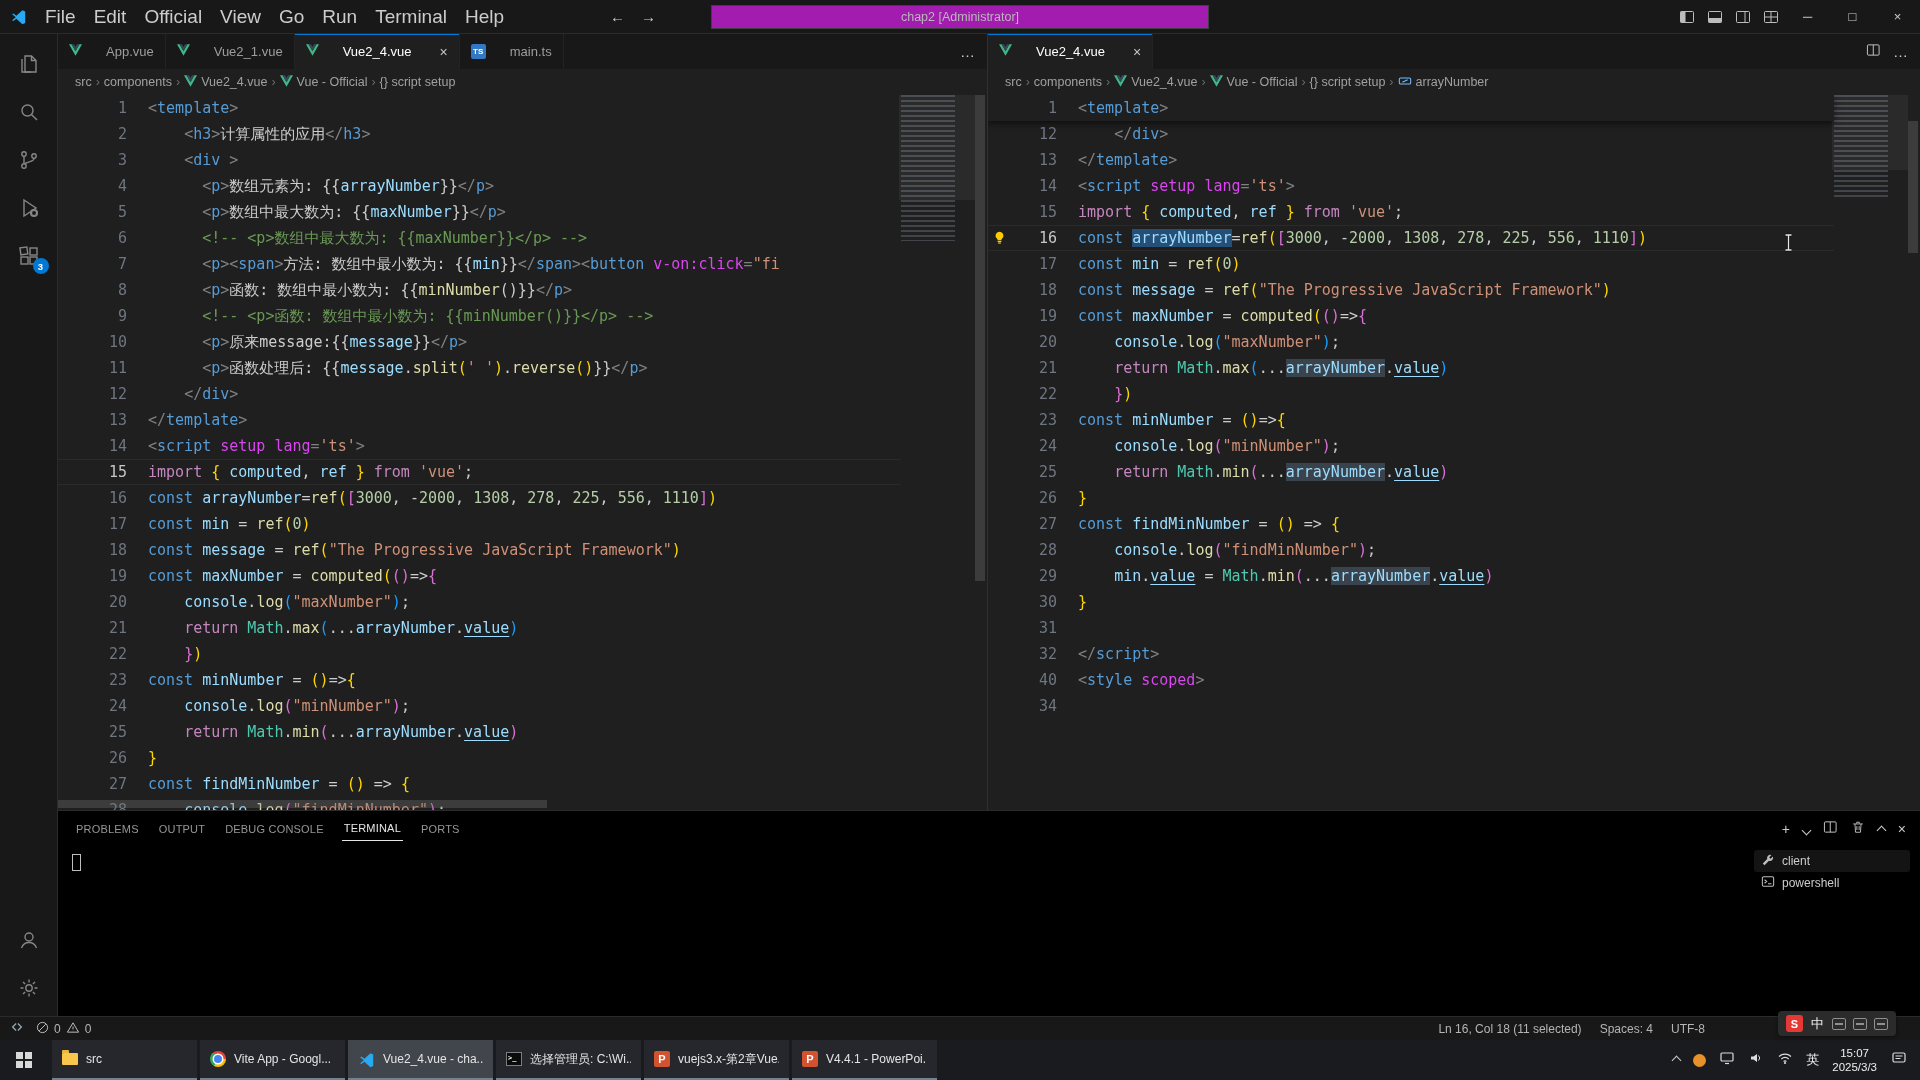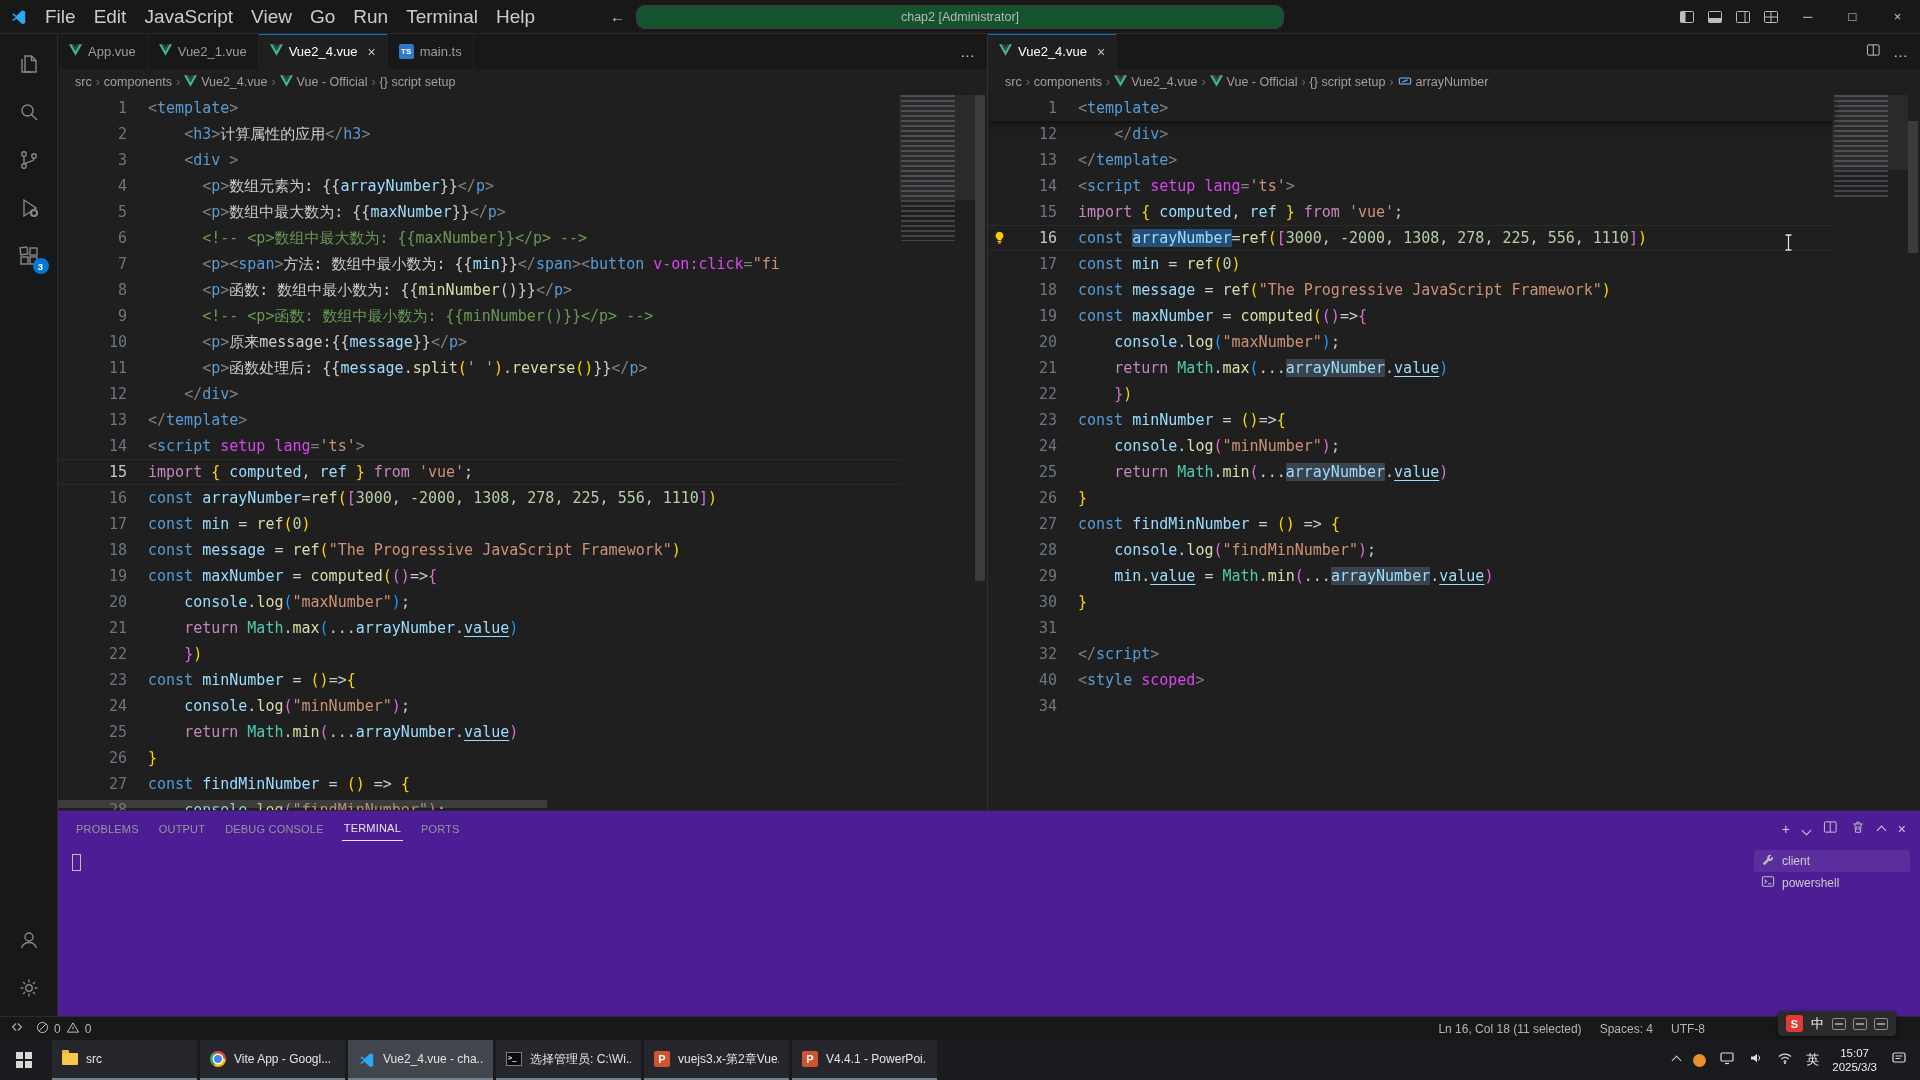--- a/index.html
+++ b/index.html
@@ -4,39 +4,39 @@
 <style>
 *{margin:0;padding:0;box-sizing:border-box}
 html,body{width:1920px;height:1080px;overflow:hidden;background:#1f1f1f;font-family:"Liberation Sans",sans-serif;color:#ccc}
 .app{position:relative;width:1920px;height:1080px;overflow:hidden;background:#1f1f1f}
 
 .titlebar{height:34px;background:#181818;border-bottom:1px solid #2b2b2b;display:flex;align-items:center;position:relative;z-index:20}
 .applogo{width:36px;display:flex;justify-content:center;align-items:center}
 .menubar{display:flex;height:100%}
 .menu-item{padding:0 9px;display:flex;align-items:center;font-size:19px;color:#cccccc}
 .navarrows{position:absolute;left:610px;top:0;height:100%;display:flex;gap:16px;align-items:center;font-size:15px;color:#cfcfcf}
-.cmdcenter{position:absolute;left:50%;transform:translateX(-50%);top:5px;width:648px;height:24px;background:#14532d;border:1px solid #3f3f3f;border-radius:9px;display:flex;align-items:center;justify-content:center;font-size:12.5px;color:#b8b8b8}
+.cmdcenter{position:absolute;left:50%;transform:translateX(-50%);top:5px;width:498px;height:24px;background:#a21caf;border:1px solid #3f3f3f;border-radius:0;display:flex;align-items:center;justify-content:center;font-size:12.5px;color:#b8b8b8}
 .tb-right{position:absolute;right:0;top:0;height:100%;display:flex;align-items:center}
 .layouticon{width:28px;display:flex;justify-content:center;color:#bdbdbd}
 .wc{width:45px;height:100%;display:flex;align-items:center;justify-content:center;font-size:13px;color:#ccc}
 
 .workbench{display:flex;height:982px}
 .activitybar{width:58px;background:#181818;border-right:1px solid #2b2b2b;display:flex;flex-direction:column;align-items:center;padding-top:6px}
 .abitem{width:58px;height:48px;display:flex;align-items:center;justify-content:center;position:relative;color:#868686}
 .ab-bottom{margin-top:auto;margin-bottom:4px;display:flex;flex-direction:column;align-items:center}
 .badge{position:absolute;right:9px;bottom:6px;min-width:16px;height:16px;border-radius:50%;background:#0078d4;color:#fff;font-size:9.5px;font-weight:bold;display:flex;align-items:center;justify-content:center}
 .main-col{flex:1;display:flex;flex-direction:column;min-width:0}
 .editors{display:flex;height:776px}
 .editor-group{display:flex;flex-direction:column;min-width:0;background:#1f1f1f}
 .editor-group.gleft{width:930px;border-right:1px solid #303031}
 .editor-group.gright{flex:1}
 
 .tabbar{height:35px;background:#181818;display:flex;justify-content:space-between}
 .tabs{display:flex}
-.tab{display:flex;align-items:center;gap:6px;padding:0 11px;font-size:13px;color:#9d9d9d;background:#181818;border-right:1px solid #232323;position:relative;white-space:nowrap}
+.tab{display:flex;align-items:center;gap:24px;padding:0 11px;font-size:13px;color:#9d9d9d;background:#181818;border-right:1px solid #232323;position:relative;white-space:nowrap}
 .tab.active{background:#1f1f1f;color:#fff}
 .tab.active::before{content:"";position:absolute;top:0;left:0;right:0;height:1px;background:#0078d4}
 .tabclose{margin-left:4px;font-size:14px;color:#c5c5c5}
 .ts-icon{width:15px;height:15px;background:#3178c6;border-radius:2px;color:#fff;font:bold 8px "Liberation Sans",sans-serif;display:flex;align-items:center;justify-content:center}
 .tabactions{display:flex;align-items:center;gap:12px;padding:0 12px;color:#ccc;font-size:15px}
 
 .breadcrumbs{height:26px;display:flex;align-items:center;padding-left:17px;font-size:12.5px;color:#a0a0a0;background:#1f1f1f;white-space:nowrap;overflow:hidden}
 .bcitem{display:flex;align-items:center;gap:4px}
 .bcsep{margin:0 4px;color:#6d6d6d}
 
@@ -63,21 +63,21 @@
 .minimap .mstripes{position:absolute;inset:0;background:repeating-linear-gradient(180deg,rgba(160,172,186,.30) 0 2px,transparent 2px 5px);background-size:54px 100%;background-repeat:no-repeat}
 .minimap::after{content:"";position:absolute;left:-2px;right:-2px;top:0;height:72%;background:rgba(255,255,255,.06)}
 .mm-left{height:146px}.mm-right{height:104px}
 .sbv{position:absolute;top:0;right:0;width:14px;bottom:0}
 .sbv .thumb{position:absolute;left:2px;right:2px;background:rgba(121,121,121,.32)}
 .sbv.sleft .thumb{top:0;height:68%}
 .sbv.sright .thumb{top:26px;height:132px}
 .sbh{position:absolute;left:0;right:86px;bottom:0;height:12px}
 .sbh .thumb{position:absolute;top:2px;bottom:2px;left:0;width:58%;background:rgba(121,121,121,.32)}
 
-.panel{height:206px;background:#4c1d95;border-top:1px solid #2b2b2b;display:flex;flex-direction:column}
+.panel{height:206px;background:#000000;border-top:1px solid #2b2b2b;display:flex;flex-direction:column}
 .panel-header{height:35px;display:flex;align-items:center;justify-content:space-between;padding:0 14px 0 16px;flex:none}
 .panel-tabs{display:flex;align-items:center}
 .ptab{font-size:11px;color:#969696;margin-right:16px;padding:6px 2px;letter-spacing:.2px}
 .ptab.active{color:#e7e7e7;border-bottom:1px solid #e7e7e7}
 .panel-actions{display:flex;align-items:center;gap:13px;color:#ccc;font-size:14px}
 .panel-body{flex:1;display:flex;min-height:0}
 .term-out{flex:1;padding:5px 14px;font:14px/20px "DejaVu Sans Mono","Liberation Mono",monospace;color:#ccc}
 .t-dim{color:#8a8a8a}.t-cyan{color:#29b8db}.t-w{color:#cccccc}
 .term-cursor{width:9px;height:17px;border:1px solid #bdbdbd;margin-top:3px}
 .term-list{width:170px;padding:4px 10px 4px 4px}
@@ -126,21 +126,21 @@
 
   <div class="titlebar">
     <span class="applogo">
       <svg width="17" height="17" viewBox="0 0 24 24">
           <path fill="#29a9f1" d="M17.5 3 9 11 4.8 7.8 3 8.7 8.2 13 3 17.3l1.8.9L9 15l8.5 8 4-2V5z"></path>
         </svg>
     </span>
     <div class="menubar">
         <div class="menu-item">File</div>
         <div class="menu-item">Edit</div>
-        <div class="menu-item">JavaScript</div>
+        <div class="menu-item">Official</div>
         <div class="menu-item">View</div>
         <div class="menu-item">Go</div>
         <div class="menu-item">Run</div>
         <div class="menu-item">Terminal</div>
         <div class="menu-item">Help</div>
       </div>
     <div class="navarrows">
       <span>←</span>
       <span>→</span>
     </div>

